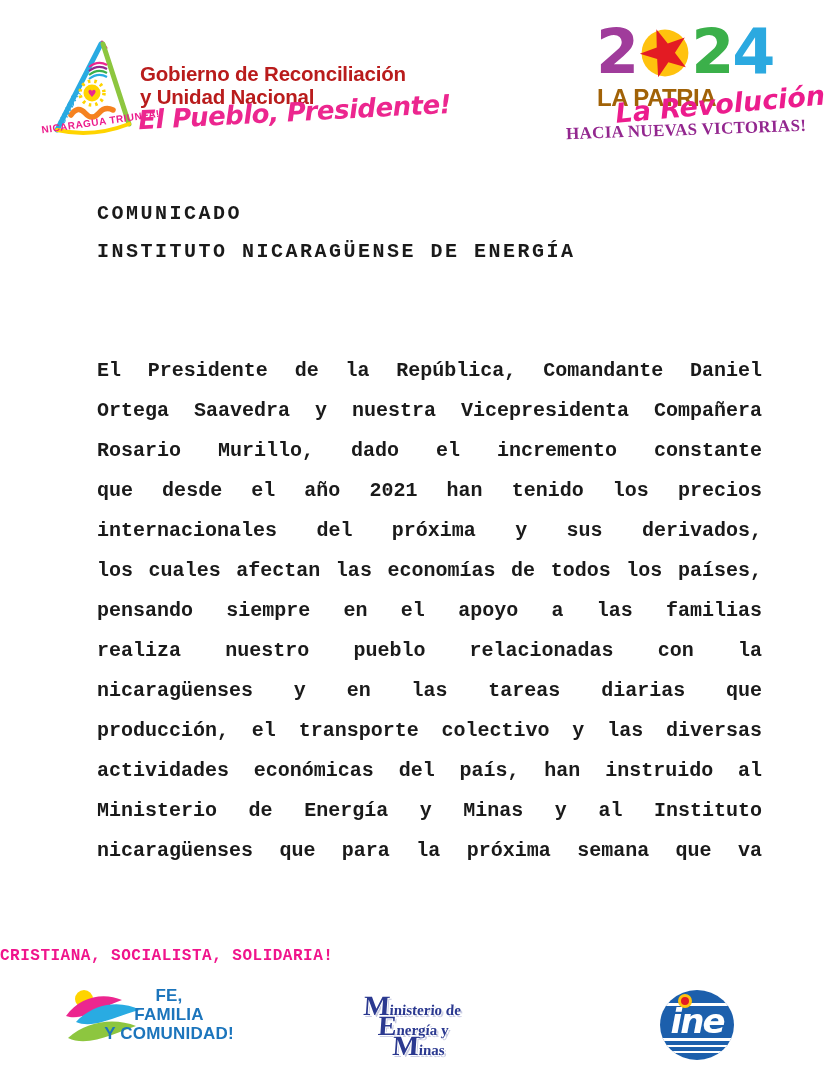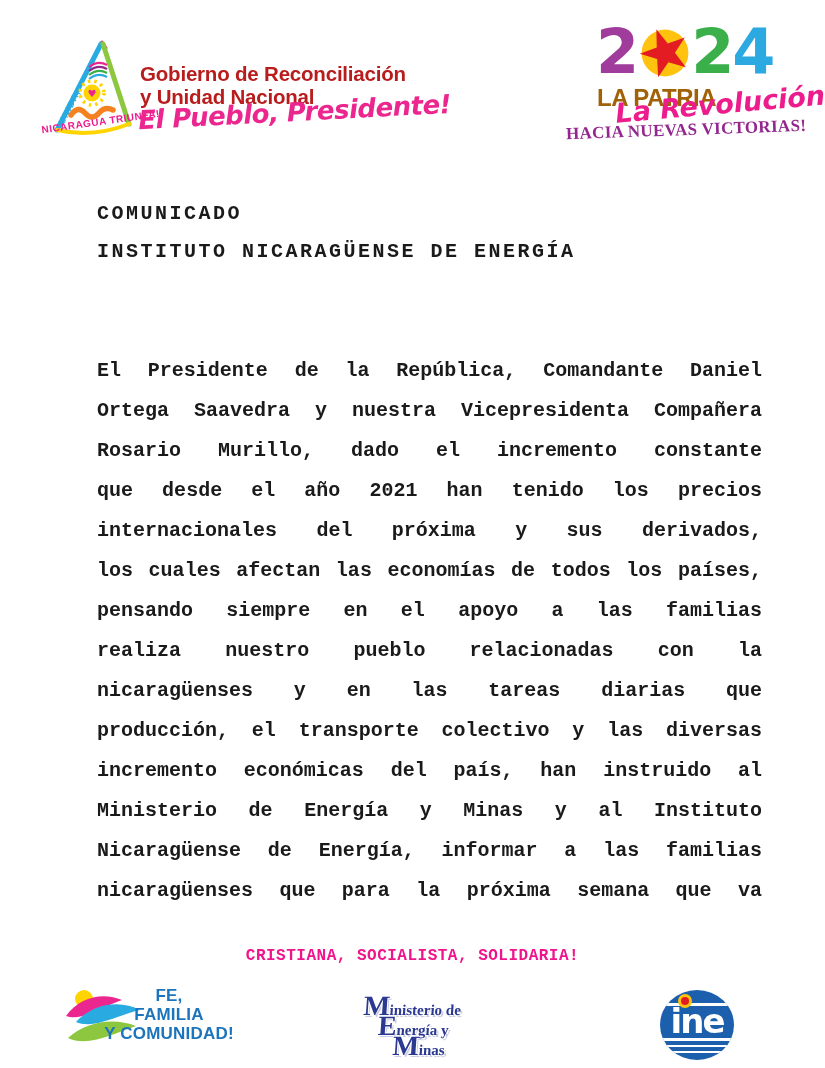--- a/index.html
+++ b/index.html
@@ -51,40 +51,40 @@
     position:absolute;left:97px;top:351px;width:665px;color:#1A1A1A;
     font-family:"Liberation Mono","DejaVu Sans Mono",monospace;
     font-weight:bold;font-size:20px;
   }
   .body-line{
     height:40px;line-height:40px;text-align:justify;text-align-last:justify;
     text-justify:inter-word;overflow:hidden;
   }
   
   .footer-slogan{
-    position:absolute;left:0;top:947px;width:825px;text-align:center;color:#F0148C;
+    position:absolute;left:0;top:947px;width:825px;text-align:left;color:#F0148C;
     font-family:"Liberation Mono","DejaVu Sans Mono",monospace;font-weight:bold;
     font-size:16px;letter-spacing:.5px;
   }
   .fe-logo{position:absolute;left:62px;top:984px;width:180px;height:78px;}
   .fe-waves{position:absolute;left:0;top:4px;}
   .fe-text{position:absolute;left:36px;top:2px;width:142px;text-align:center;
     color:#1C75BC;font-weight:900;font-size:17px;line-height:19px;letter-spacing:.2px;}
   .mem-logo{position:absolute;left:362px;top:998px;color:#2B3990;
     font-family:"Liberation Serif",serif;font-weight:bold;transform:skewX(-4deg);
     text-shadow:-1px -1px 0 #fff,1px -1px 0 #fff,-1px 1px 0 #fff,2px 2px 0 rgba(43,57,144,.25);}
   .mem-line{font-size:15px;line-height:16px;white-space:nowrap;}
   .mem-line::first-letter{font-size:28px;}
   .mem-l2{margin-left:16px;} .mem-l3{margin-left:32px;}
   .ine-logo{position:absolute;left:660px;top:990px;width:74px;height:70px;
     background:#1C5FAC;border-radius:50%;overflow:hidden;}
   .ine-stripe{position:absolute;left:0;width:74px;height:2.5px;background:#fff;}
   .ine-s1{top:13px;} .ine-s2{top:48px;} .ine-s3{top:55px;height:2px;} .ine-s4{top:61px;height:2px;}
   .ine-text{position:absolute;left:0;top:11px;width:74px;text-align:center;color:#fff;
-    font-family:"DejaVu Sans",sans-serif;font-weight:bold;
+    font-family:"DejaVu Sans",sans-serif;font-weight:bold;font-style:italic;
     font-size:34px;line-height:40px;letter-spacing:-2px;}
   .ine-dot{position:absolute;left:18px;top:4px;width:8px;height:8px;border-radius:50%;
     background:#E31B23;border:3px solid #FFC20E;}
 </style>
 </head>
 <body>
 
 <div class="page">
 
   <div class="gov-logo">
@@ -137,23 +137,22 @@
     <div class="body-line">El Presidente de la República, Comandante Daniel</div>
     <div class="body-line">Ortega Saavedra y nuestra Vicepresidenta Compañera</div>
     <div class="body-line">Rosario Murillo, dado el incremento constante</div>
     <div class="body-line">que desde el año 2021 han tenido los precios</div>
     <div class="body-line">internacionales del próxima y sus derivados,</div>
     <div class="body-line">los cuales afectan las economías de todos los países,</div>
     <div class="body-line">pensando siempre en el apoyo a las familias</div>
     <div class="body-line">realiza nuestro pueblo relacionadas con la</div>
     <div class="body-line">nicaragüenses y en las tareas diarias que</div>
     <div class="body-line">producción, el transporte colectivo y las diversas</div>
-    <div class="body-line">incremento económicas del país, han instruido al</div>
+    <div class="body-line">actividades económicas del país, han instruido al</div>
     <div class="body-line">Ministerio de Energía y Minas y al Instituto</div>
-    <div class="body-line">Nicaragüense de Energía, informar a las familias</div>
     <div class="body-line">nicaragüenses que para la próxima semana que va</div>
   </div>
 
   <div class="footer-slogan">CRISTIANA, SOCIALISTA, SOLIDARIA!</div>
 
   <div class="fe-logo">
     <svg class="fe-waves" width="92" height="64" viewBox="0 0 92 64">
       <circle cx="22" cy="11" r="9" fill="#FFD400"></circle>
       <path d="M4,28 C18,8 42,4 60,12 C42,18 20,34 4,28 Z" fill="#EC268F"></path>
       <path d="M14,34 C32,14 60,12 78,22 C58,26 32,42 14,34 Z" fill="#29ABE2"></path>

